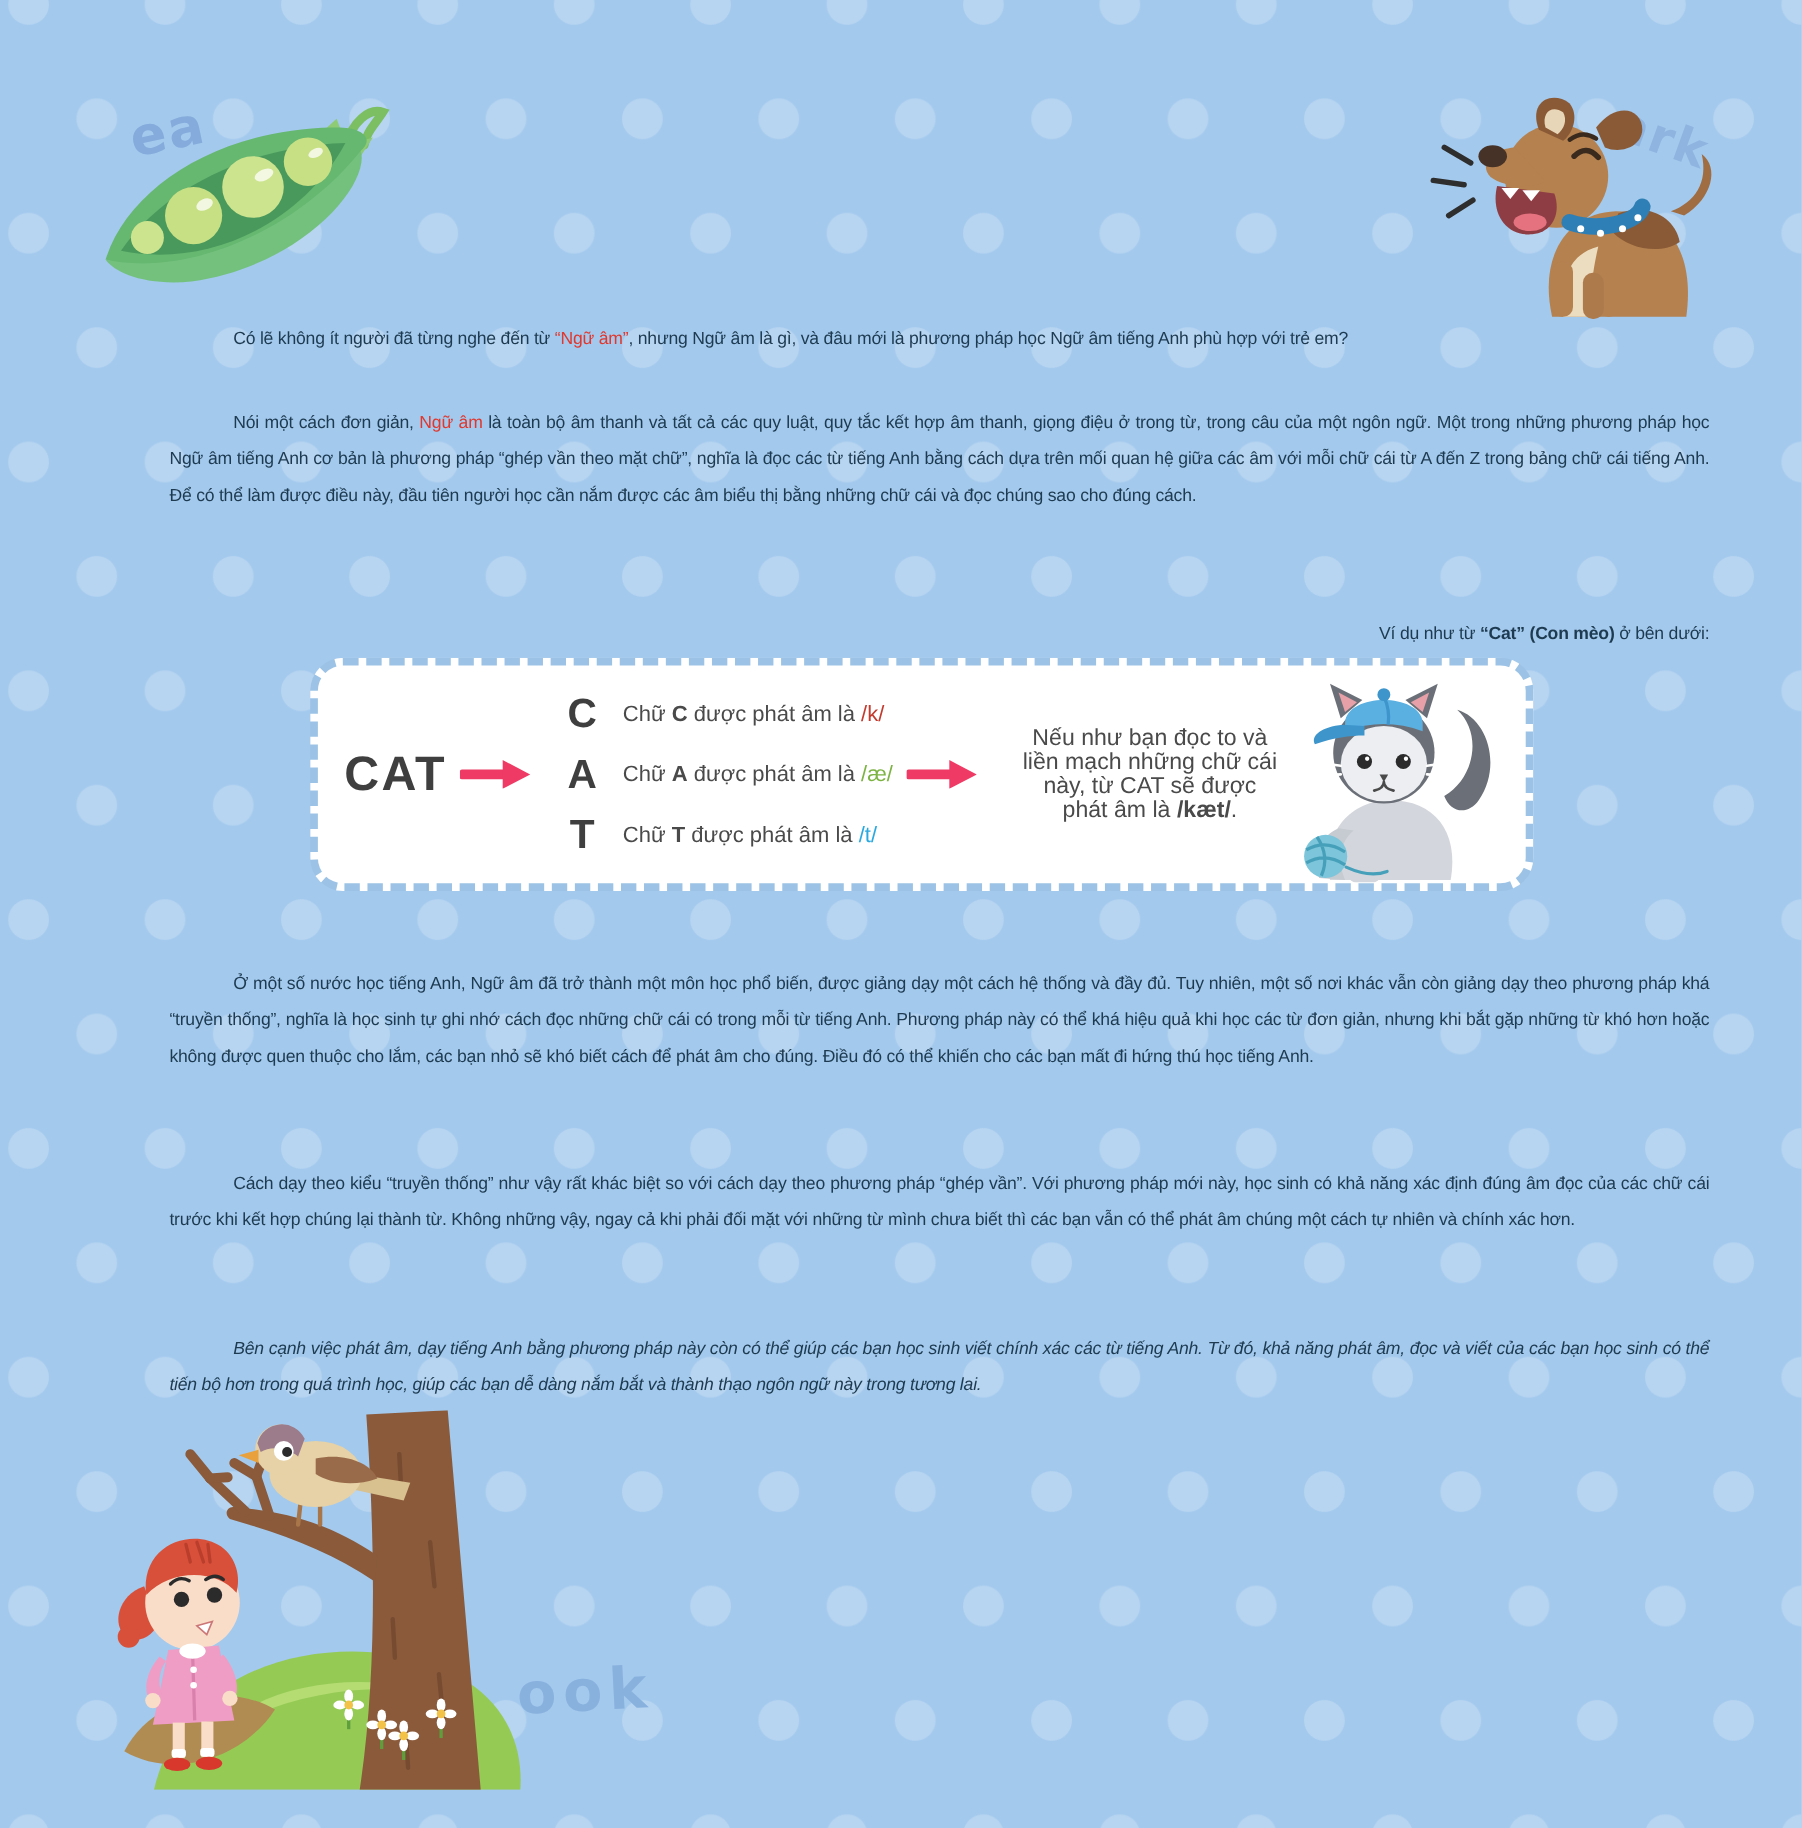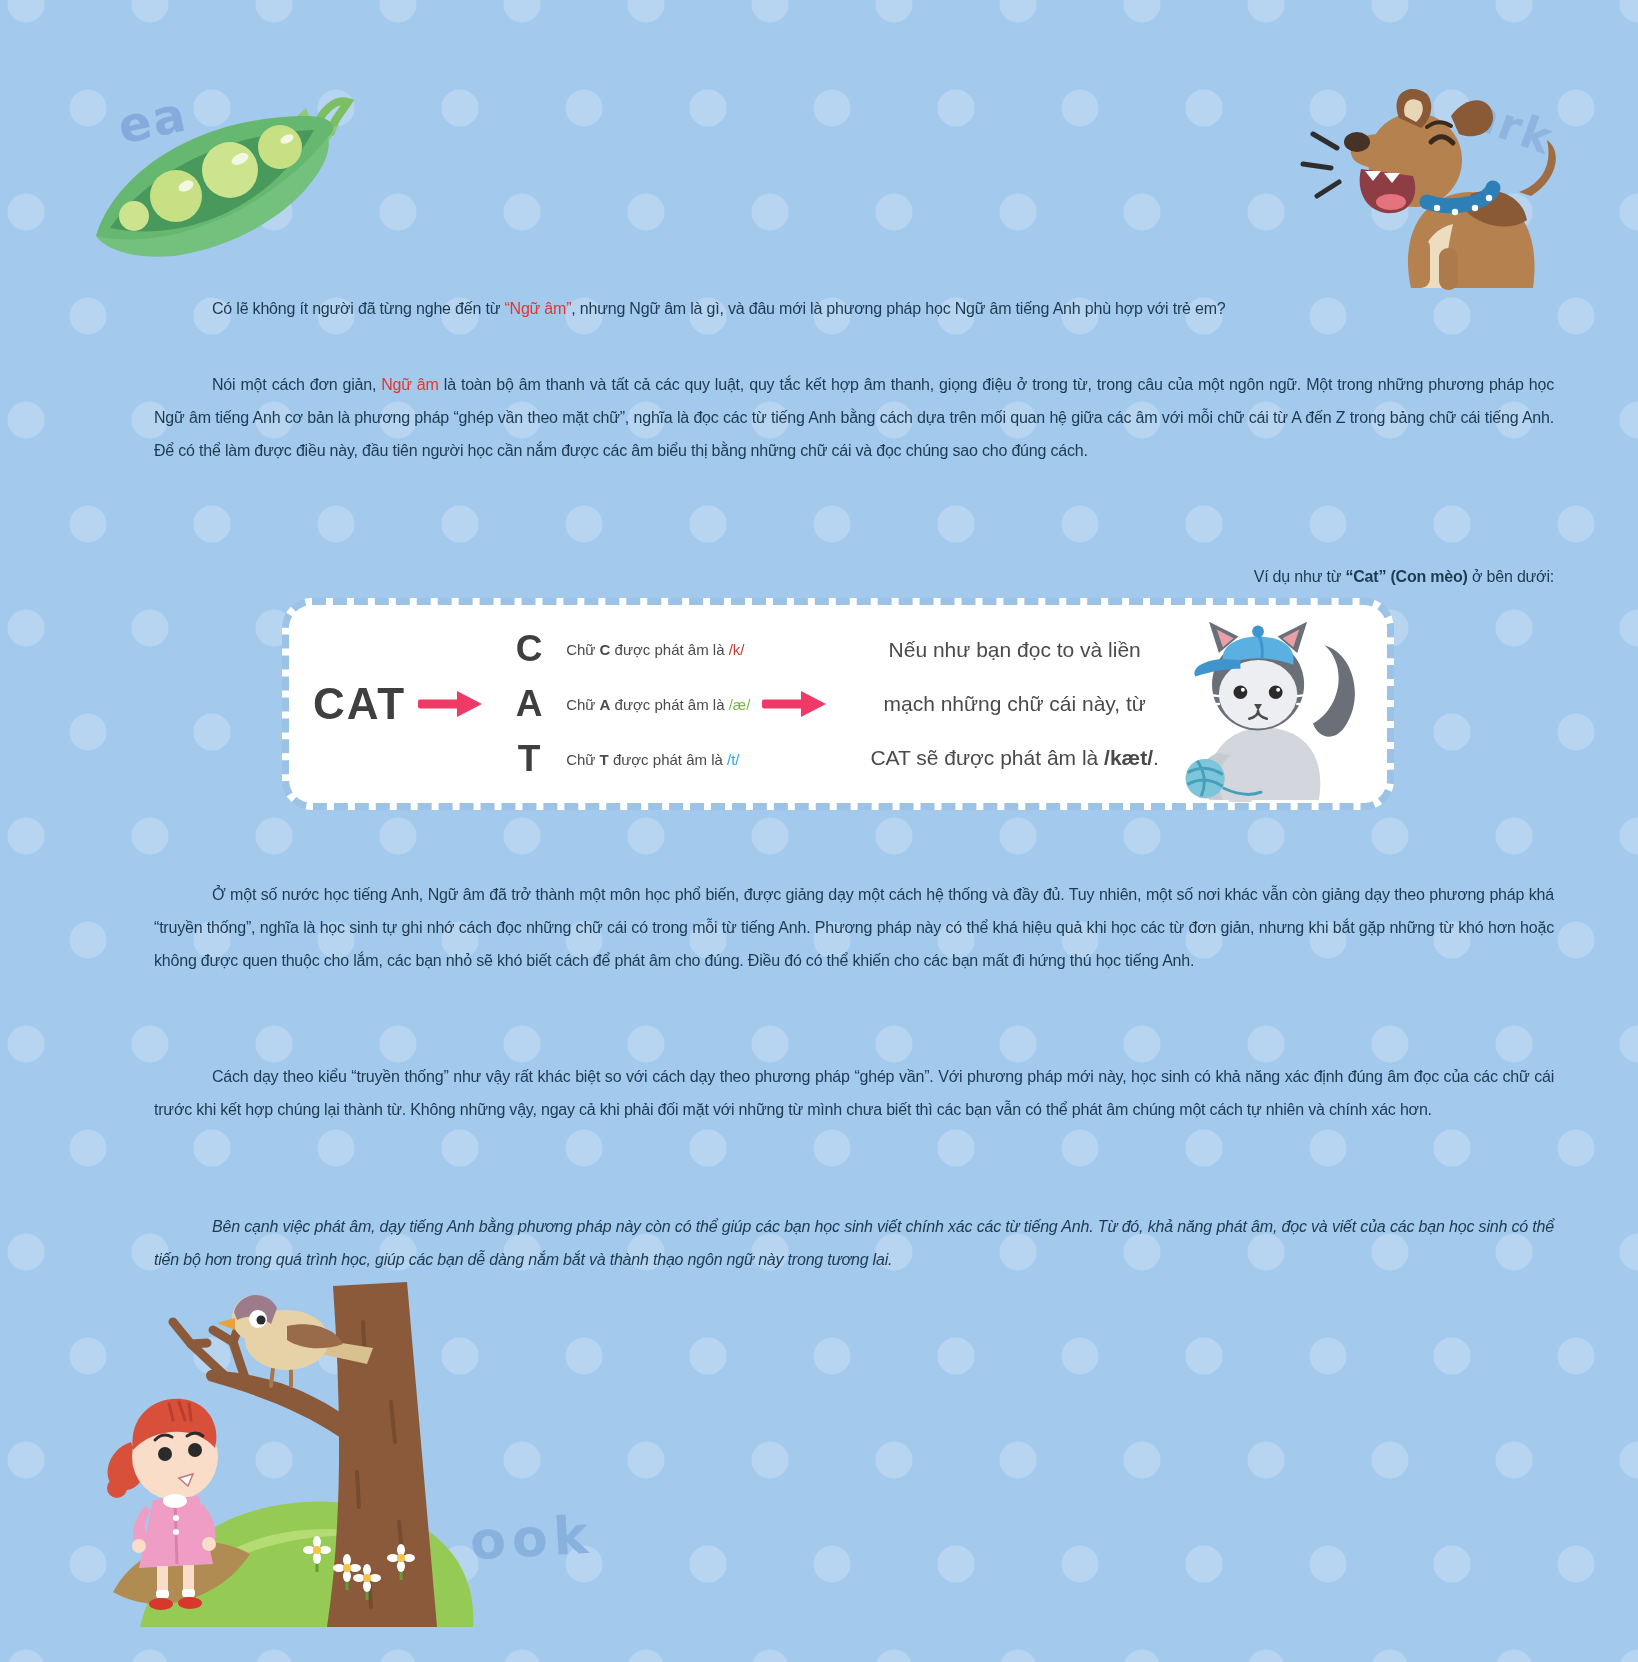--- a/index.html
+++ b/index.html
@@ -55,24 +55,24 @@
   .example-box{
     position:absolute;left:282px;top:598px;width:1112px;height:212px;
     background:#ffffff;border:7px dashed #9cc3e5;border-radius:30px;
     box-sizing:border-box;display:flex;align-items:center;z-index:1;
   }
   .cat-word{font-size:44px;font-weight:bold;color:#3f3f3f;letter-spacing:2px;margin-left:24px;text-align:right;}
   .arrow-icon{flex:none;margin:0 12px;}
   .letters-col{display:flex;flex-direction:column;gap:13px;margin-left:12px;}
   .letter-row{display:flex;align-items:center;}
   .big-letter{width:46px;font-size:37px;font-weight:bold;color:#3f3f3f;text-align:center;}
-  .row-text{font-size:15px;color:#4a4a4a;margin-left:14px;white-space:nowrap;}
+  .row-text{font-size:20px;color:#4a4a4a;margin-left:14px;white-space:nowrap;}
   .row-text .bold{font-weight:bold;}
   .result-text{
-    width:318px;margin-left:28px;font-size:21px;line-height:54px;color:#4a4a4a;
+    width:318px;margin-left:28px;font-size:21px;line-height:22px;color:#4a4a4a;
     text-align:center;
   }
   .result-text .bold{font-weight:bold;}
   .catbox-svg{width:196px;height:196px;margin-left:auto;margin-right:28px;flex:none;}
 </style>
 </head>
 <body>
 
 <div class="page">
 

